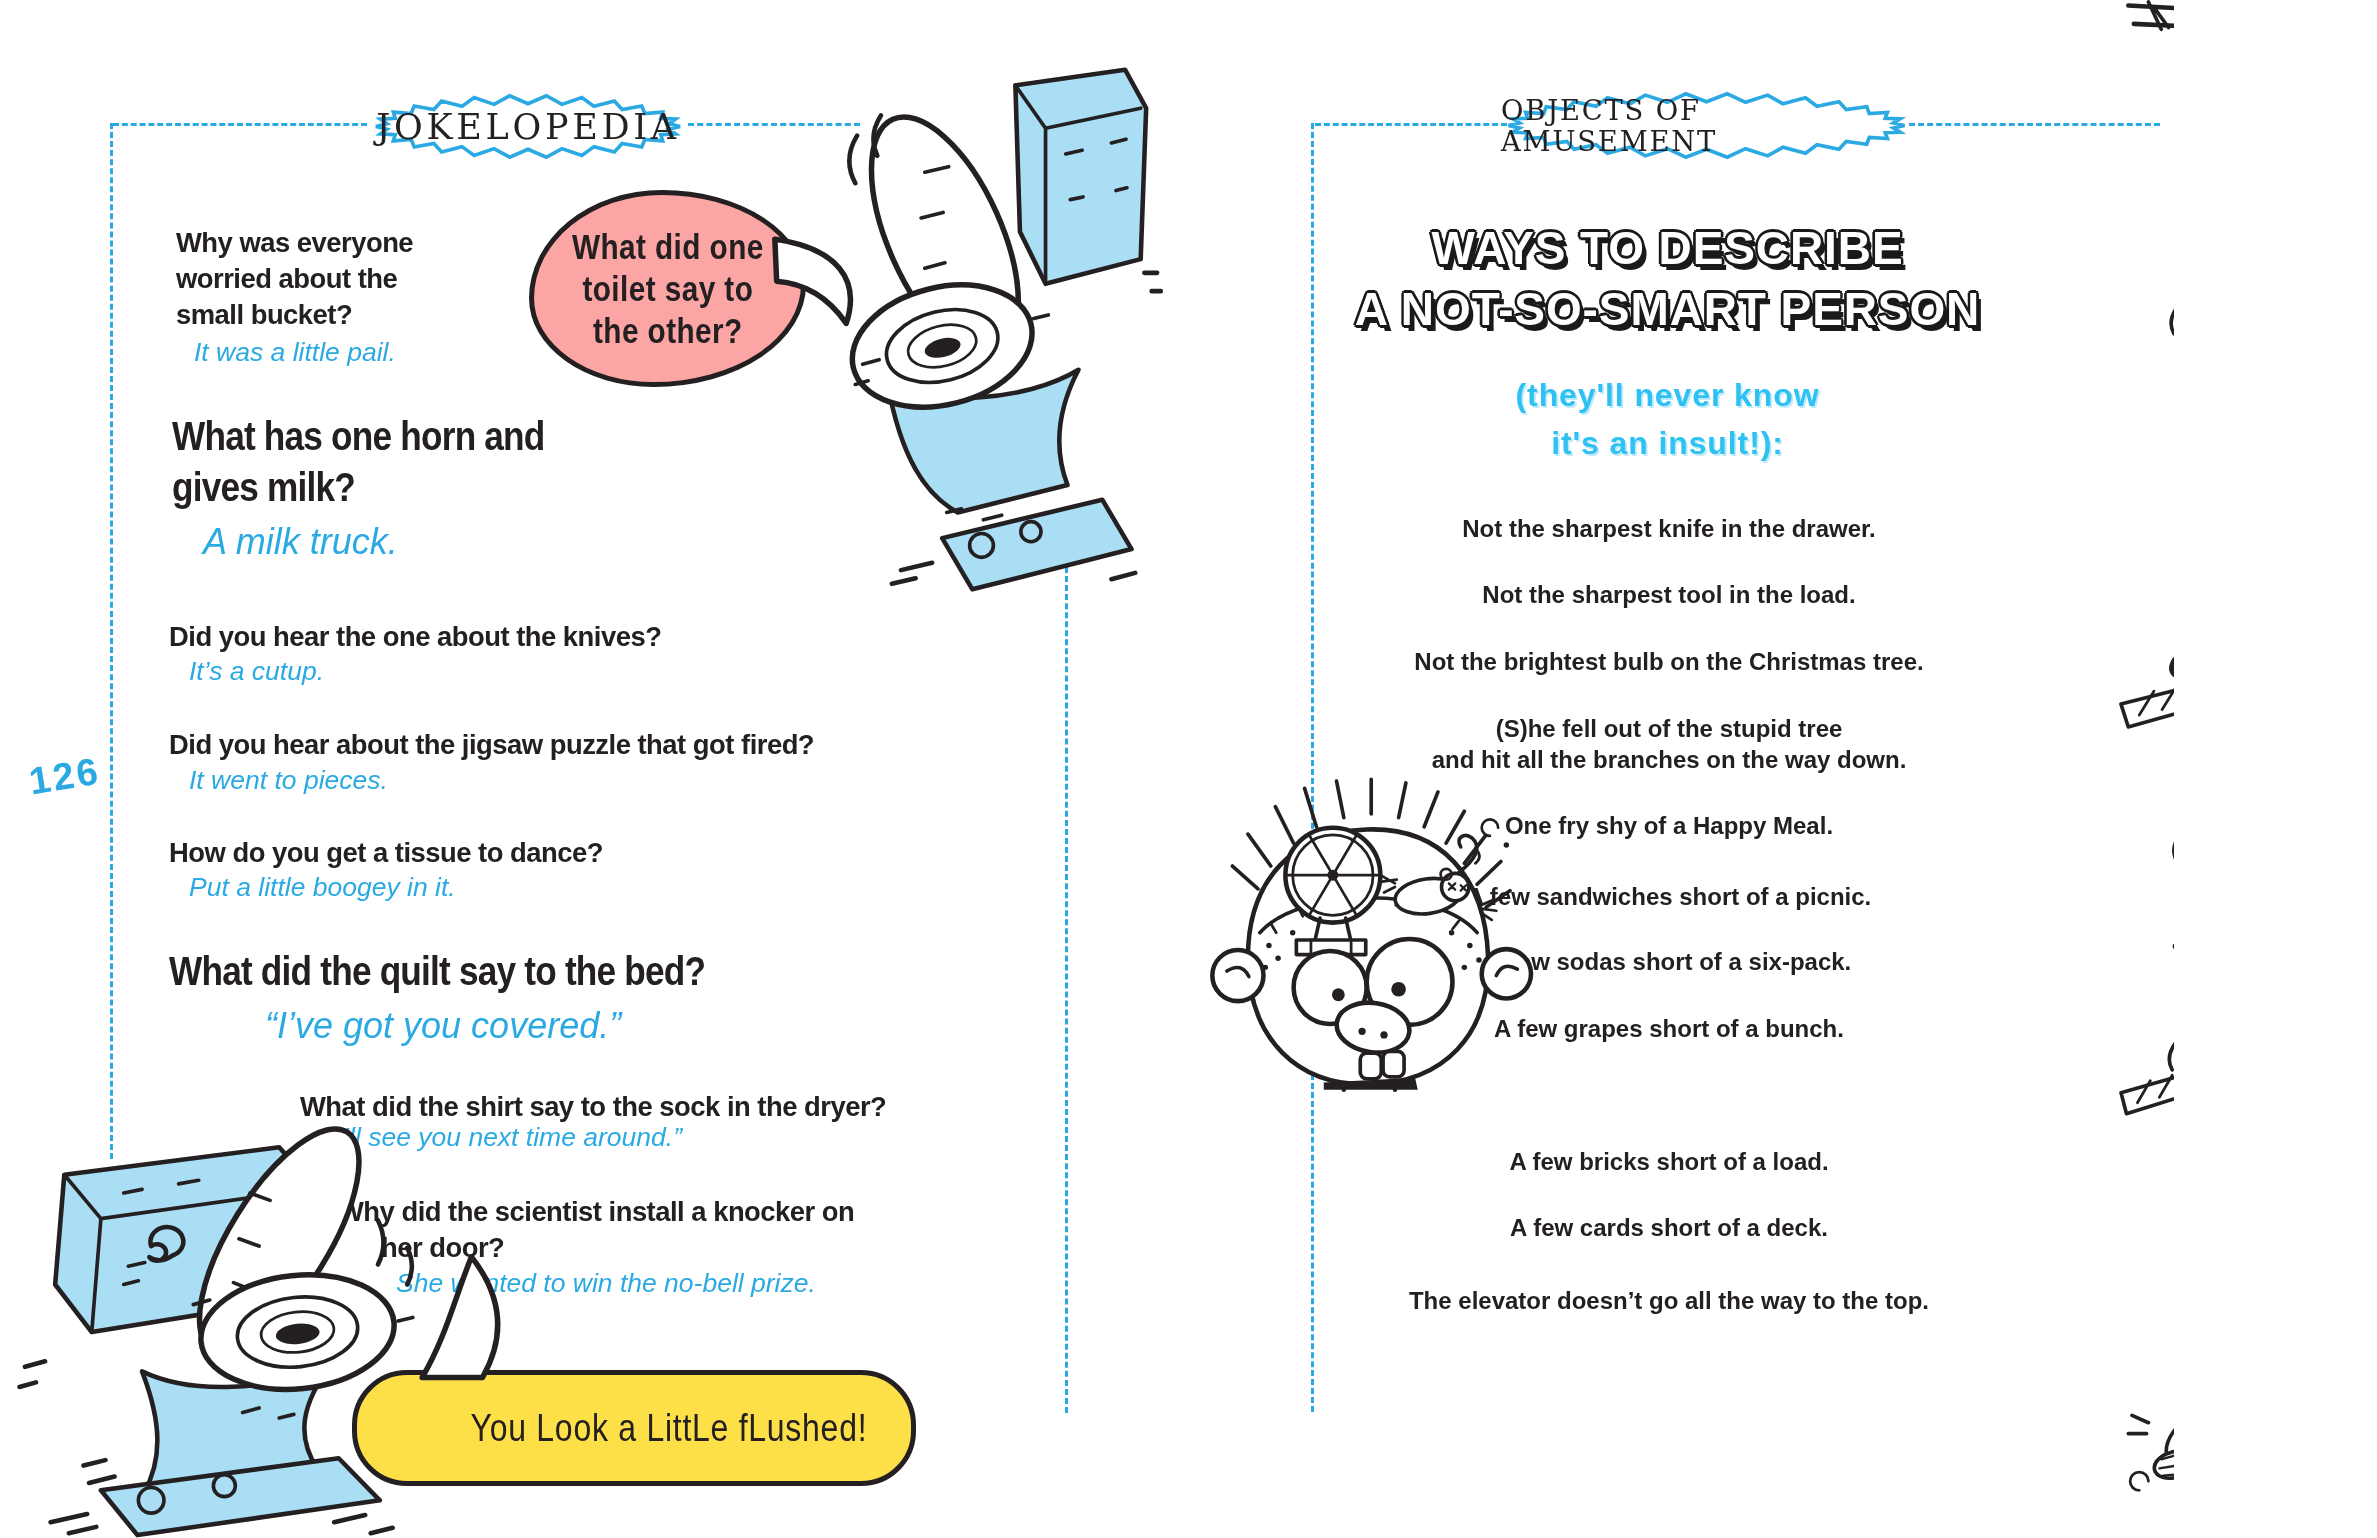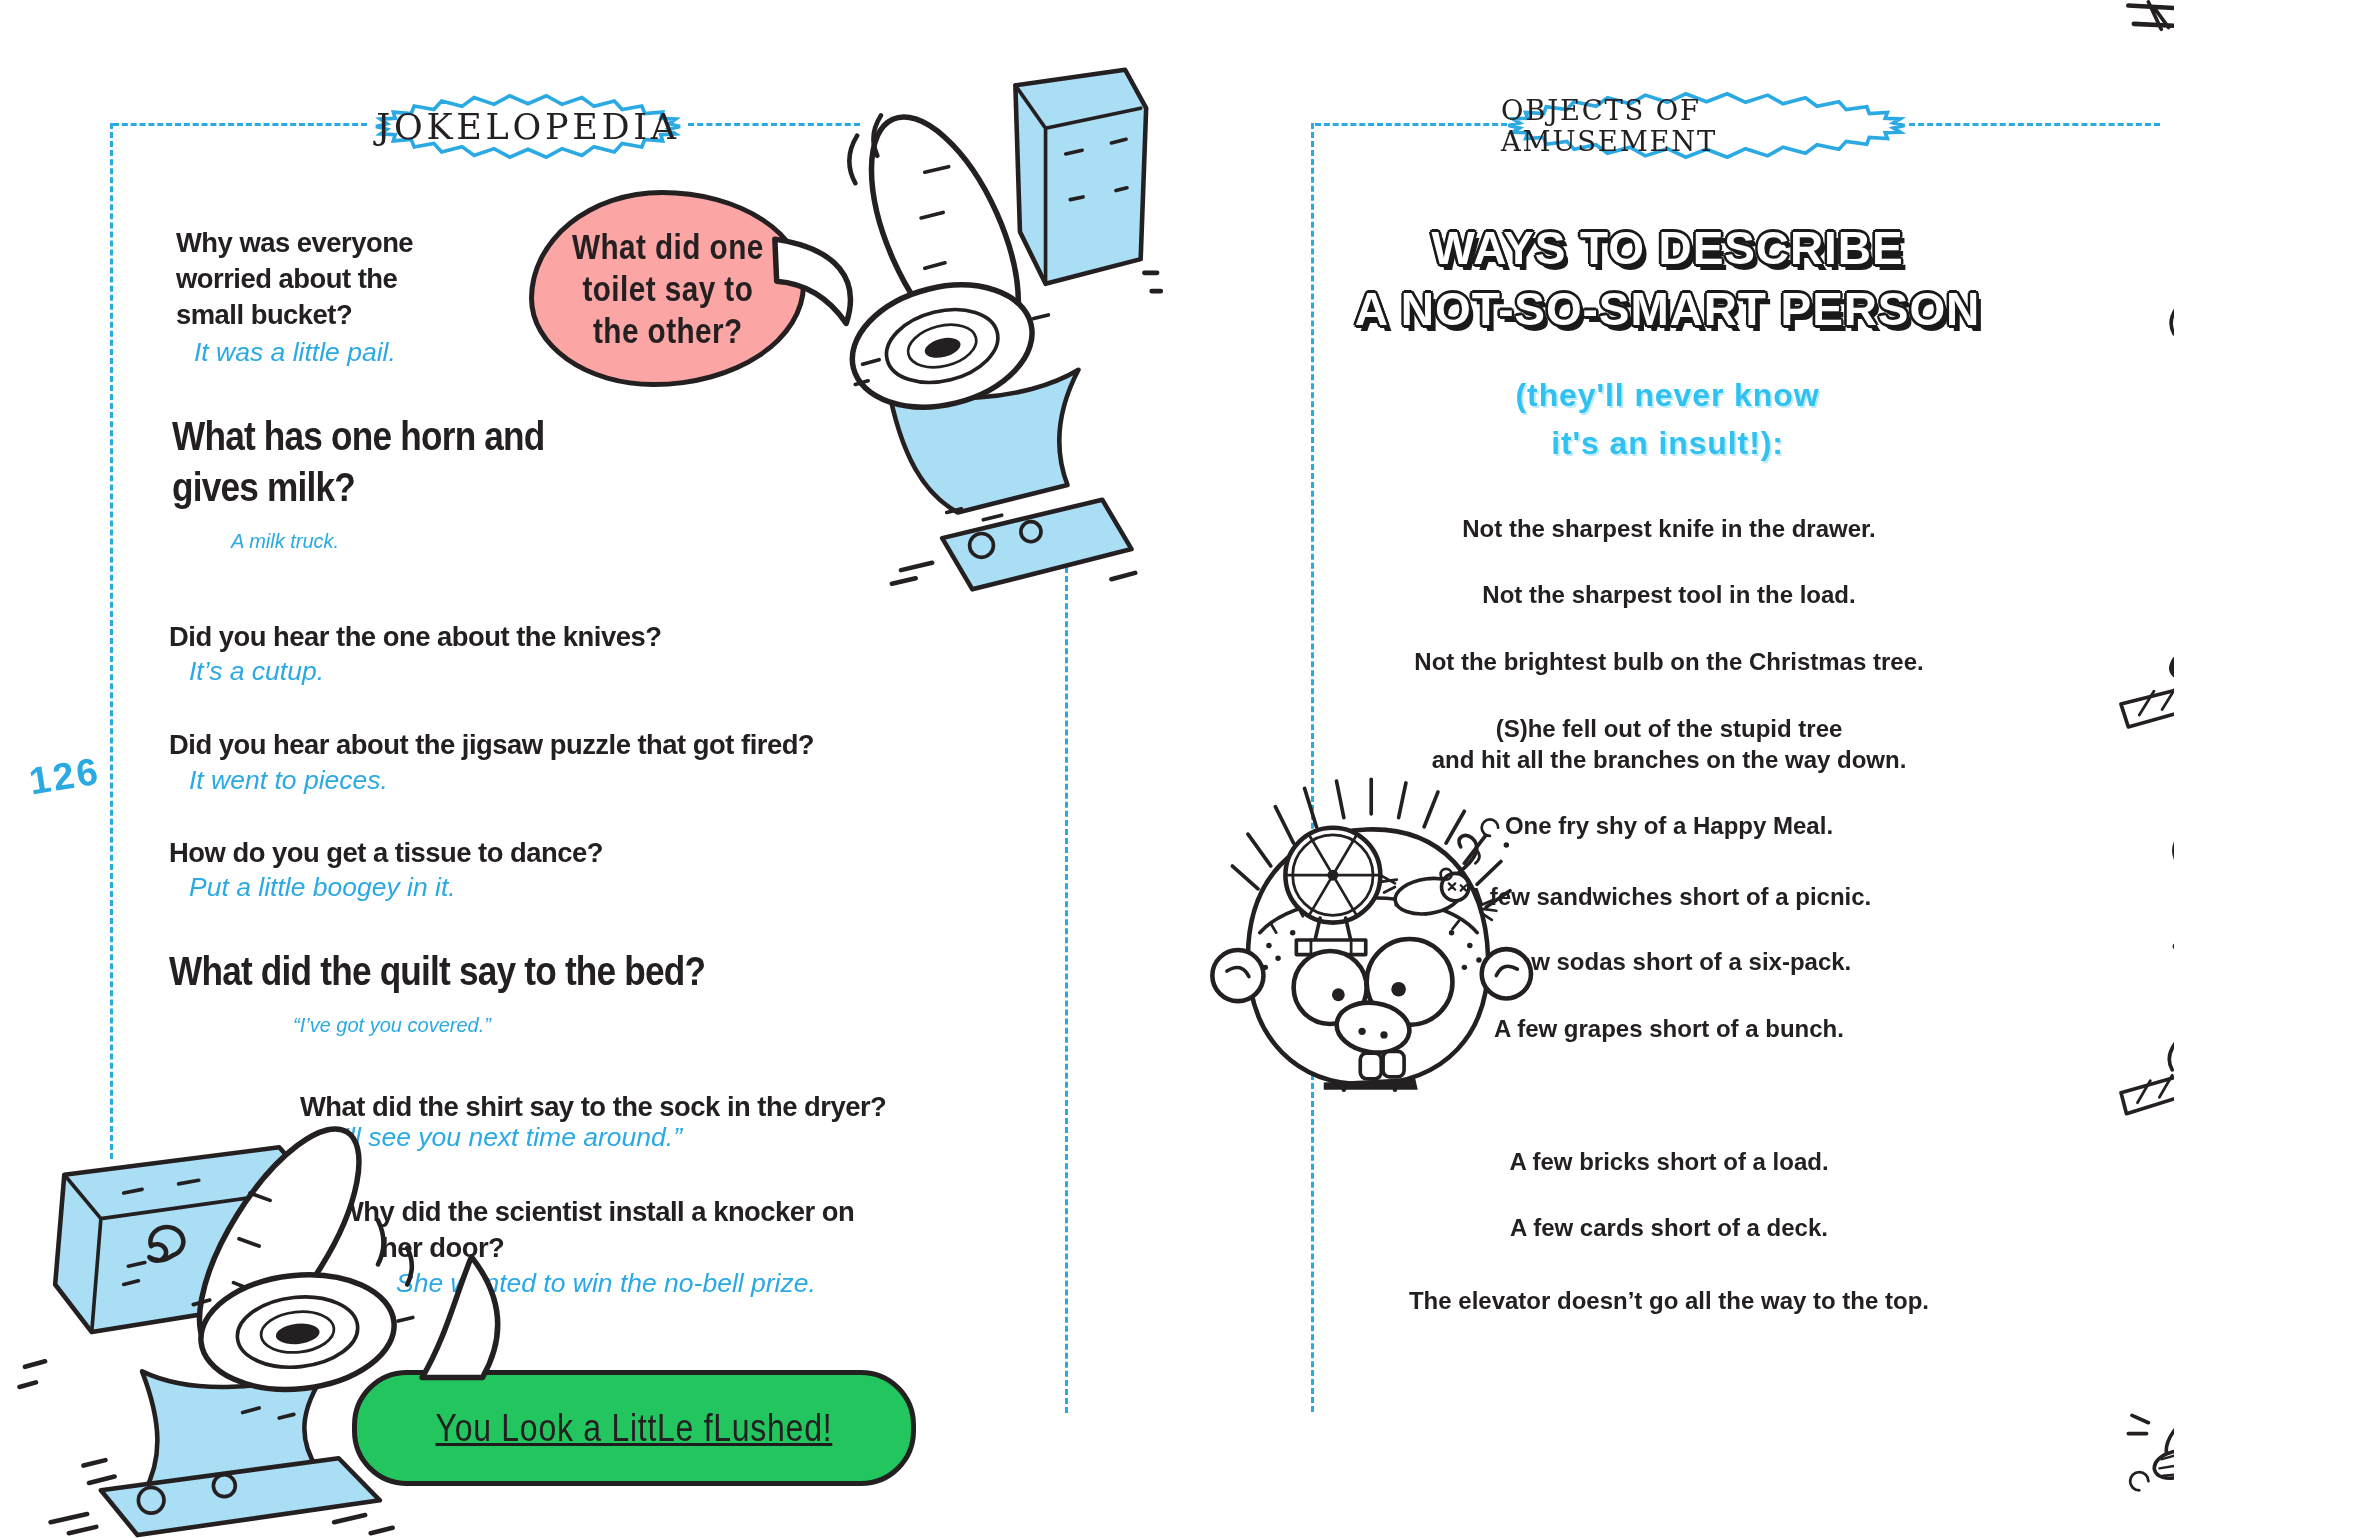--- a/index.html
+++ b/index.html
@@ -14,37 +14,37 @@
   .banner svg{position:absolute;inset:0;width:100%;height:100%;}
   .banner .lbl{position:relative;z-index:2;font-family:"DejaVu Serif",serif;color:#242021;}
   .banner-left .lbl{font-size:35px;letter-spacing:3.7px;}
   .banner-right .lbl{font-size:27.4px;letter-spacing:1.8px;}
   
   .q{font-weight:800;color:#242021;white-space:pre-line;}
   .q-sm{font-size:27.4px;line-height:36px;letter-spacing:-0.5px;}
   .q-lg{font-size:40px;line-height:51px;letter-spacing:-0.9px;transform:scaleX(.88);transform-origin:0 50%;}
   .a{font-style:italic;color:#2aa9e2;white-space:pre-line;}
   .a-sm{font-size:26.5px;line-height:31px;}
-  .a-lg{font-size:20px;line-height:37px;margin-left:28px;}
+  .a-lg{font-size:36px;line-height:37px;}
   .hang{ text-indent:-43px;}
   
   .rp-title{font-size:46px;line-height:61px;font-weight:700;letter-spacing:0.9px;color:#fff;
     text-align:center;white-space:pre-line;
     text-shadow:-1.8px -1.8px 0 #1a1a1a,1.8px -1.8px 0 #1a1a1a,-1.8px 1.8px 0 #1a1a1a,1.8px 1.8px 0 #1a1a1a,
       -2.7px 0 0 #1a1a1a,2.7px 0 0 #1a1a1a,0 -2.7px 0 #1a1a1a,0 2.7px 0 #1a1a1a,4.6px 5.5px 0 #1a1a1a;}
   .rp-sub{font-size:32px;line-height:48px;font-weight:700;letter-spacing:0.9px;color:#2fc1f2;
     text-align:center;white-space:pre-line;text-shadow:1.8px 1.8px 0 #bfeafa;}
   .rp-item{font-size:24px;line-height:31px;font-weight:700;color:#242021;text-align:center;white-space:pre-line;}
   
   .bubble-top{border:5.5px solid #242021;border-radius:48% 52% 55% 45% / 55% 48% 52% 45%;
     display:flex;align-items:center;justify-content:center;background:#fca5a5;z-index:5;font-weight:bold;}
   .bubble-top .txt{font-size:35px;line-height:42px;text-align:center;letter-spacing:0.5px;
     transform:scaleX(.85);white-space:pre-line;color:#242021;}
-  .bubble-bottom{border:5.5px solid #242021;border-radius:55px;background:#22c55e;z-index:5;
-    display:flex;align-items:center;justify-content:center;text-decoration:underline;}
+  .bubble-bottom{border:5.5px solid #242021;border-radius:55px;background:#fde047;z-index:5;
+    display:flex;align-items:center;justify-content:flex-end;}
   .bubble-bottom .txt{font-size:39px;letter-spacing:0.9px;transform:scaleX(.82);color:#242021;white-space:nowrap;}
   .page-num{font-size:38px;color:#2aa9e2;font-weight:600;transform:rotate(-9deg);letter-spacing:2.7px;}
   .sfx{font-size:40px;font-weight:700;color:#242021;letter-spacing:1.8px;z-index:6;}
   svg{overflow:visible;}
 </style>
 </head>
 <body>
 
 <div id="stage">
 

